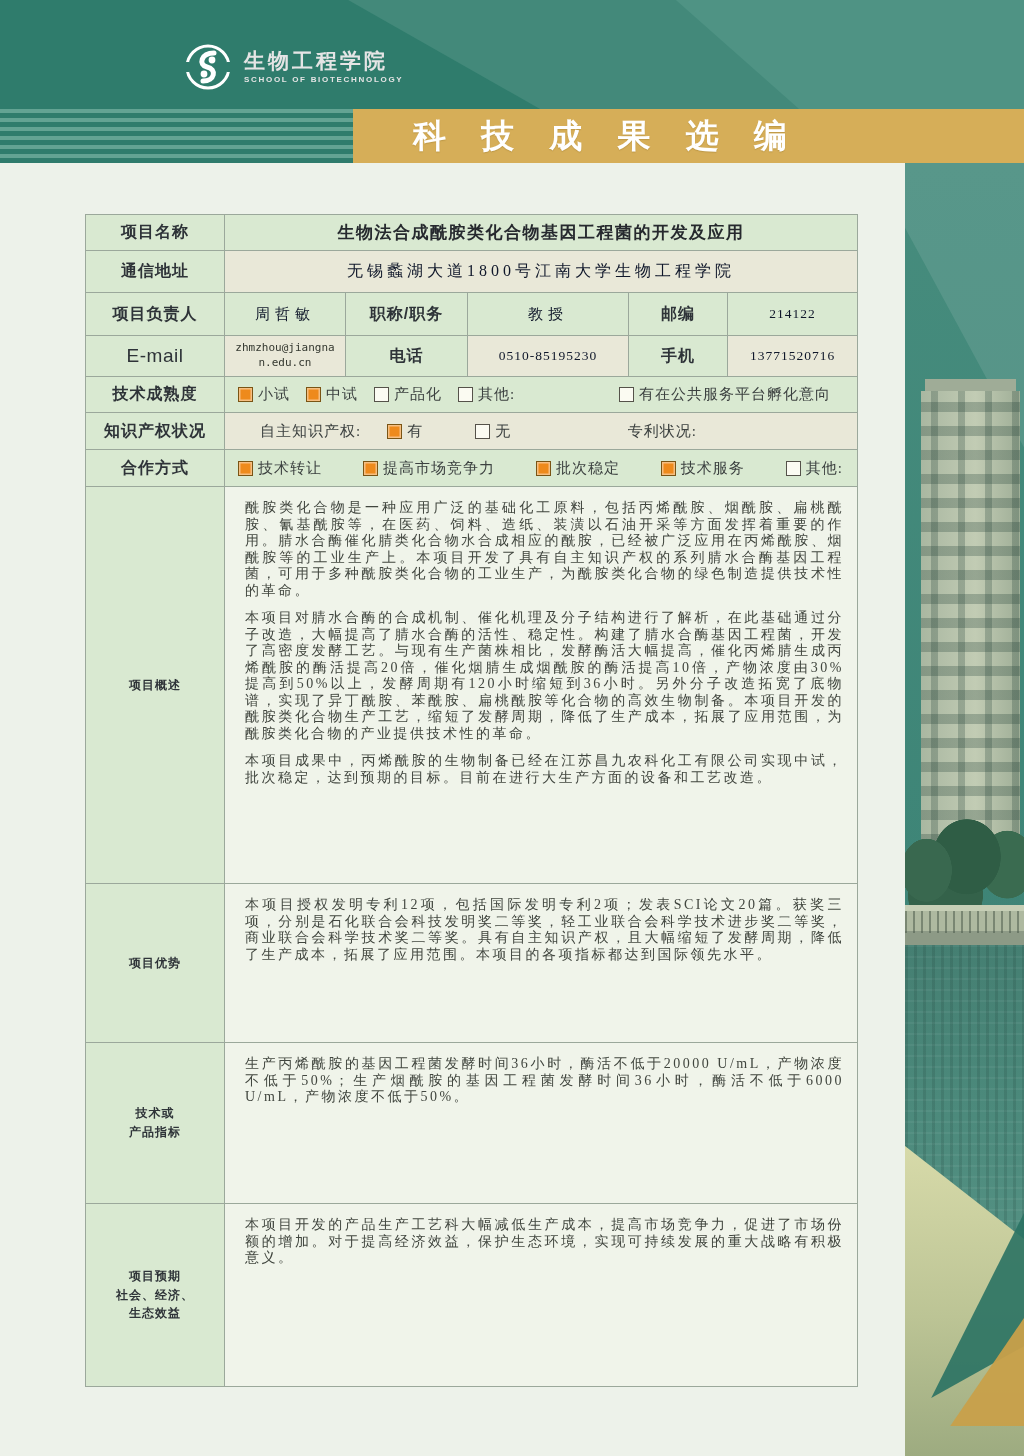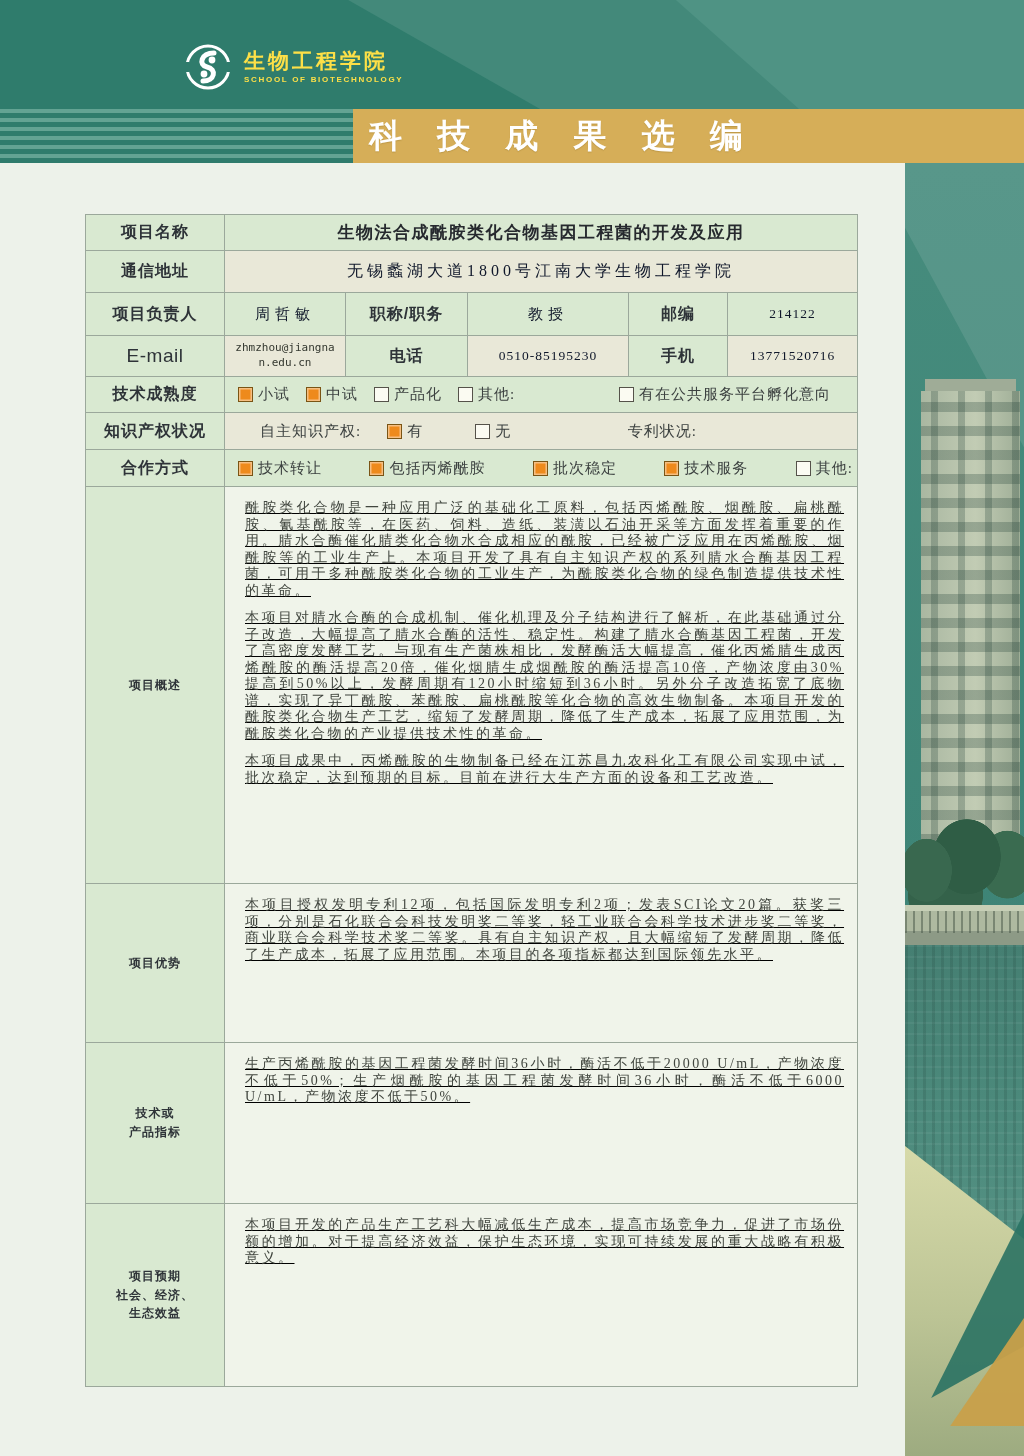--- a/index.html
+++ b/index.html
@@ -4,24 +4,24 @@
 <style>
   html,body{margin:0;padding:0;background:#d8ddd6;}
   .page{position:relative;width:1024px;height:1456px;margin:0 auto;background:var(--page_bg,#edf2ea);overflow:hidden;font-family:"Liberation Sans",sans-serif;}
 
   
   .header{position:absolute;top:0;left:0;width:100%;height:163px;background:var(--teal,#2f7c6c);overflow:hidden;}
   .diag1{position:absolute;inset:0;background:var(--teal_light,#43897a);clip-path:polygon(34% 0,100% 0,100% 100%,62% 100%);}
   .diag2{position:absolute;inset:0;background:var(--teal_lighter,#4f9384);clip-path:polygon(66% 0,100% 0,100% 100%,84% 100%);}
   .stripes{position:absolute;left:0;top:109px;width:353px;height:54px;
     background:repeating-linear-gradient(180deg,#63a393 0 4px,var(--teal,#2f7c6c) 4px 9px);}
-  .gold-banner{position:absolute;left:353px;right:0;top:109px;height:54px;background:var(--gold,#d6ae58);display:flex;align-items:center;}
+  .gold-banner{position:absolute;left:353px;right:0;top:109px;height:54px;background:var(--gold,#d6ae58);display:flex;align-items:center;padding-left:44px;}
   .gold-banner .title{font-weight:700;font-size:33px;color:#fff;letter-spacing:13px;padding-left:16px;white-space:nowrap;
     text-shadow:0 1px 1px rgba(120,90,20,.25);}
-  .logo{position:absolute;left:183px;top:42px;display:flex;align-items:center;gap:11px;color:#fde047;}
+  .logo{position:absolute;left:183px;top:42px;display:flex;align-items:center;gap:11px;color:#e5e5e5;}
   .logo svg{display:block;}
   .logo-cn{font-weight:700;font-size:21px;letter-spacing:3px;line-height:1;}
   .logo-en{font-weight:700;font-size:8px;letter-spacing:1.7px;margin-top:4px;}
 
   
   .main{position:absolute;top:163px;left:0;right:0;bottom:0;background:var(--page_bg,#edf2ea);}
 
   
   .photo{position:absolute;left:905px;right:0;top:0;bottom:0;overflow:hidden;background:linear-gradient(180deg,#468c7d,#3e8577 55%,#437f72);}
   .ps-diag{position:absolute;inset:0;background:rgba(255,255,255,.10);clip-path:polygon(0 0,100% 0,100% 22%,0 5%);}
@@ -73,30 +73,30 @@
   .proj-title{font-weight:700;font-size:17px;letter-spacing:1.5px;text-align:center;color:#26292e;}
   .addr{font-size:16px;letter-spacing:4px;text-align:center;}
   .name-val{font-size:15px;letter-spacing:5px;text-align:center;}
   .num-val{font-size:13.5px;letter-spacing:1px;text-align:center;}
   .email-lab{font-weight:400;font-size:19px;letter-spacing:.5px;}
   .email-val{font-family:"DejaVu Sans Mono",monospace;font-size:11px;line-height:1.35;word-break:break-all;text-align:center;padding:2px 6px;color:#33372f;}
 
   .optrow{display:flex;align-items:center;padding:0 10px 0 13px;font-family:"Liberation Serif",serif;font-size:15px;color:#3c4140;letter-spacing:1px;}
   .opt{display:inline-flex;align-items:center;white-space:nowrap;justify-content:space-between;}
   .gap16>.opt{margin-right:16px;}
-  .between{justify-content:space-between;padding-right:4px;}
+  .between{justify-content:space-between;padding-right:14px;}
   .ml-auto{margin-left:auto;}
   .cb{width:13px;height:13px;border:1px solid #55524a;background:#fbfbf2;display:inline-block;flex:none;margin-right:5px;}
   .cb.on{background:var(--orange,#ee8a1c);border-color:#7a5414;box-shadow:inset 0 0 0 1.5px rgba(255,255,255,.45);}
   .ip-own{margin-left:22px;}
   .ip-opt1{margin-left:26px;}
   .ip-opt2{margin-left:52px;}
   .patent{margin-left:auto;margin-right:150px;}
 
-  td.bigcell{vertical-align:top;text-decoration:underline;}
+  td.bigcell{vertical-align:top;}
   .bigcell .inner{padding:13px 13px 0 20px;}
   .bigcell p{margin:0 0 11px;font-family:"Liberation Serif",serif;font-size:14px;line-height:1.18;letter-spacing:2.5px;text-align:justify;color:#41463f;}
 </style>
 </head>
 <body>
 
 <div class="page">
 
   <div class="header">
     <div class="diag1"></div>
@@ -224,21 +224,21 @@
       <tr class="r7">
         <td class="lab">合作方式</td>
         <td colspan="5" class="bg-green">
           <div class="optrow between">
             <span class="opt">
               <span class="cb on"></span>
               <span>技术转让</span>
             </span>
             <span class="opt">
               <span class="cb on"></span>
-              <span>包括丙烯酰胺</span>
+              <span>提高市场竞争力</span>
             </span>
             <span class="opt">
               <span class="cb on"></span>
               <span>批次稳定</span>
             </span>
             <span class="opt">
               <span class="cb on"></span>
               <span>技术服务</span>
             </span>
             <span class="opt">

